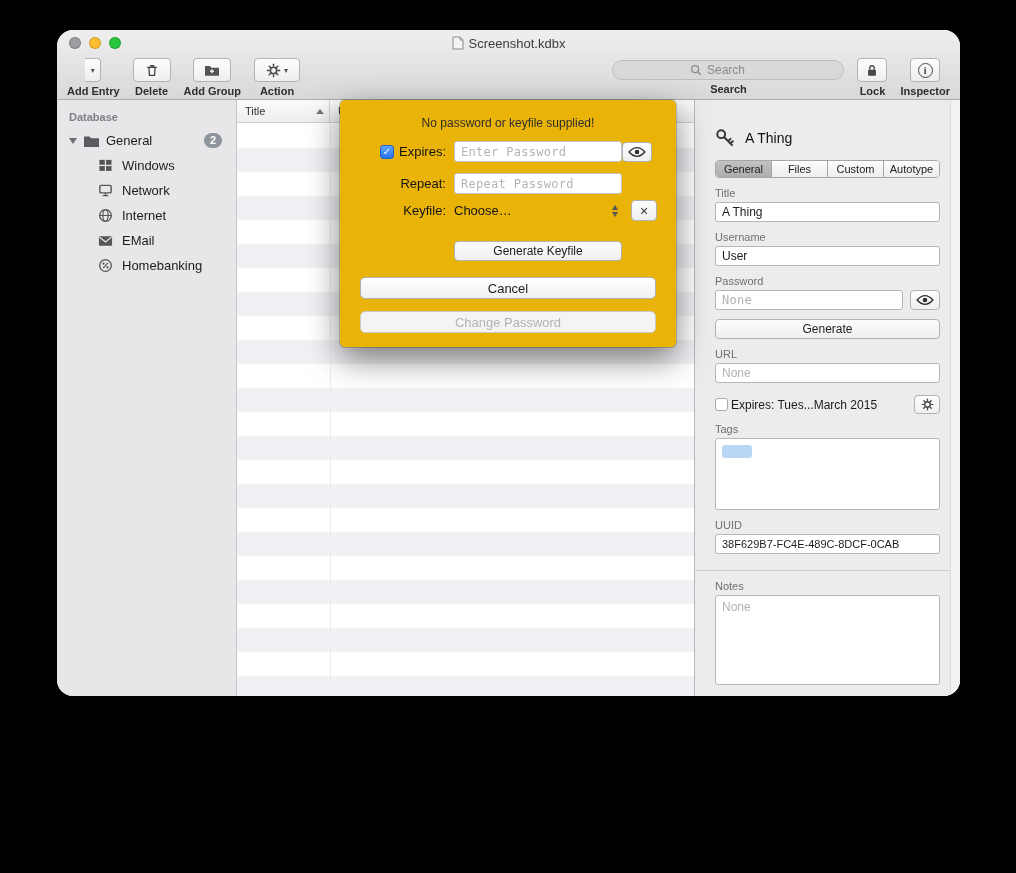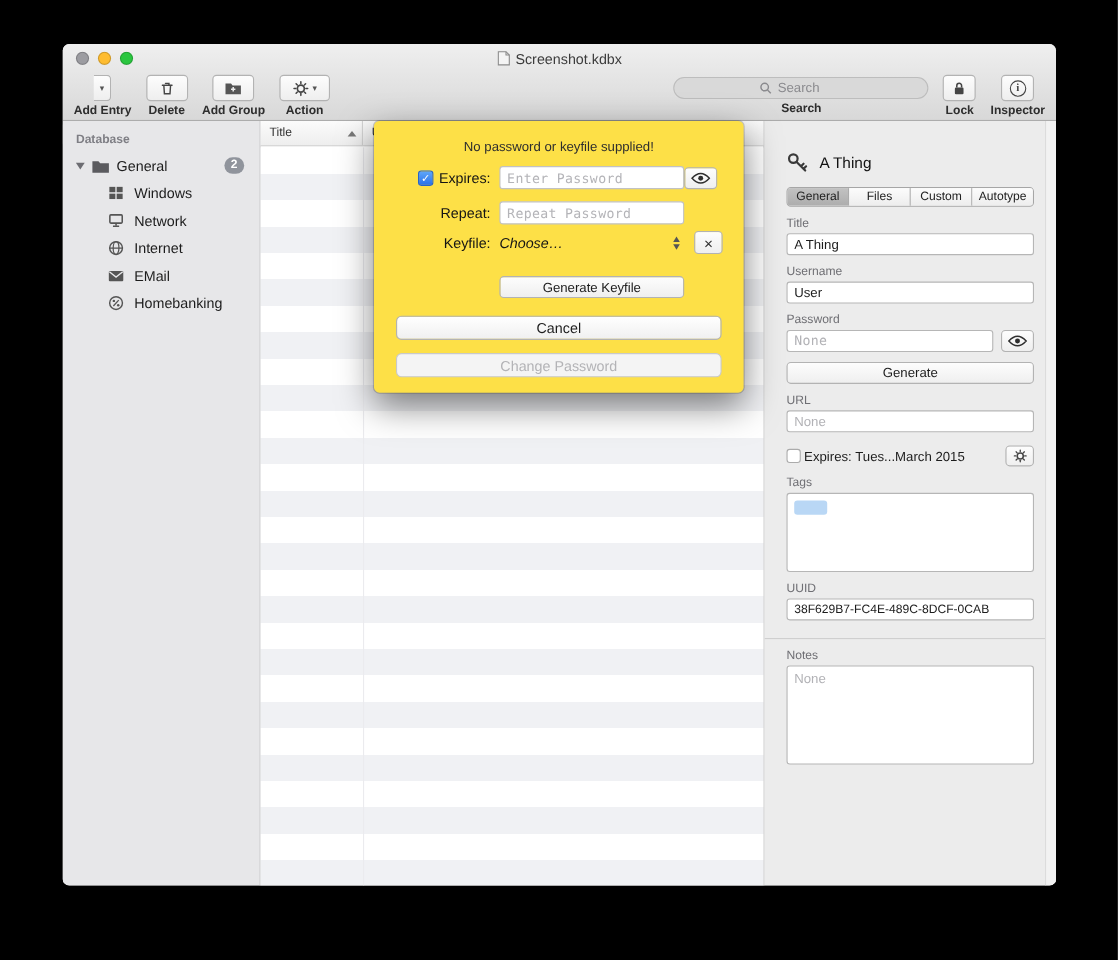--- a/index.html
+++ b/index.html
@@ -1,19 +1,19 @@
 <!DOCTYPE html>
 <html><head>
 <meta charset="utf-8">
 <style>
   * { box-sizing: border-box; margin: 0; padding: 0; }
   html,body { width:1016px; height:873px; background:#000; font-family:"Liberation Sans", sans-serif; overflow:hidden; }
 
-  .window { position:absolute; left:57px; top:40px; width:903px; height:765px;
-            background:#ececec; border-radius:6px; overflow:hidden;
+  .window { position:absolute; left:57px; top:30px; width:903px; height:666px;
+            background:#ececec; border-radius:16px; overflow:hidden;
             box-shadow:0 22px 60px rgba(0,0,0,.65), 0 0 0 1px rgba(0,0,0,.35); }
 
   
   .chrome { position:absolute; left:0; top:0; right:0; height:70px;
             background:linear-gradient(#efefef,#d8d8d8); border-bottom:1px solid #acacac; }
   .titlebar { position:relative; height:26px; }
   .traffic { position:absolute; left:12px; top:7px; display:flex; gap:8px; }
   .light { width:12px; height:12px; border-radius:50%; border:1px solid rgba(0,0,0,.18); }
   .light.close { background:#9c9ca1; }
   .light.min   { background:#febc30; }
@@ -103,34 +103,34 @@
   .tags-box { width:100%; height:72px; background:#fff; border:1px solid #b6b6b6; border-radius:3px; padding:6px; }
   .tag-chip { width:30px; height:13px; background:#b9d7f5; border-radius:3px; }
   .uuid-field { font-size:11px; white-space:nowrap; overflow:hidden; }
   .insp-sep { border:none; border-top:1px solid #cfcfcf; margin:16px -20px 0; }
   .notes-area { width:100%; height:90px; background:#fff; border:1px solid #b6b6b6; border-radius:3px;
                 font-size:12px; color:#1c1c1c; padding:4px 6px; resize:none; outline:none;
                 font-family:"Liberation Sans", sans-serif; }
   .notes-area::placeholder { color:#b2b2b6; }
 
   
-  .dialog { position:absolute; left:283px; top:70px; width:336px; background:#fde047;
+  .dialog { position:absolute; left:283px; top:70px; width:336px; background:#eab308;
             border-radius:5px; z-index:20;
             box-shadow:0 12px 32px rgba(0,0,0,.5), 0 0 0 1px rgba(0,0,0,.18); }
   .dlg-msg { margin:16px 12px 0; text-align:center; font-size:12px; color:#2e2e2e; }
   .dlg-row { display:flex; align-items:center; margin:11px 18px 0; }
   .dlg-labelcell { width:88px; display:flex; align-items:center; justify-content:flex-end; gap:5px;
                    font-size:13px; color:#141414; flex:none; }
   .cb-checked { width:14px; height:14px; border-radius:3px; flex:none;
                 background:linear-gradient(#5ea6fa,#2a72ea); border:1px solid #2664cc;
                 color:#fff; font-size:10px; display:flex; align-items:center; justify-content:center; }
   .dlg-input { width:168px; height:21px; margin-left:8px; border:1px solid #c2c2c2; border-radius:3px;
                background:#fff; font-size:12px; padding:0 6px; outline:none; }
   .dlg-input::placeholder { color:#b4b4b8; }
-  .popup { width:168px; margin-left:8px; height:21px; display:flex; align-items:center; font-size:13px; color:#141414;font-style:italic; }
+  .popup { width:168px; margin-left:8px; height:21px; display:flex; align-items:center; font-size:13px; color:#141414; }
   .updown { margin-left:auto; margin-right:4px; display:flex; flex-direction:column; gap:2px; align-items:center; }
   .tri-u { width:0; height:0; border-left:3.5px solid transparent; border-right:3.5px solid transparent; border-bottom:5px solid #555; }
   .tri-d { width:0; height:0; border-left:3.5px solid transparent; border-right:3.5px solid transparent; border-top:5px solid #555; }
   .x-btn { width:26px; height:21px; margin-left:9px; border:1px solid #b3b3b3; border-radius:4px;
            background:linear-gradient(#fdfdfd,#efefef); font-size:14px; color:#333;
            display:flex; align-items:center; justify-content:center; flex:none; }
   .genkey-btn { display:block; margin:20px 0 0 114px; width:168px; height:20px; border:1px solid #b3b3b3; border-radius:4px;
                 background:linear-gradient(#fdfdfd,#efefef); font-size:12px; color:#1c1c1c;
                 font-family:"Liberation Sans", sans-serif; }
   .dlg-buttons { display:flex; justify-content:flex-end; gap:12px; margin:16px 20px 14px;flex-direction:column; }

